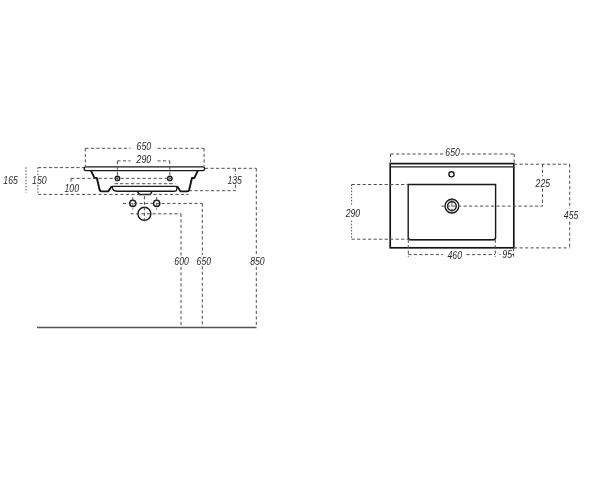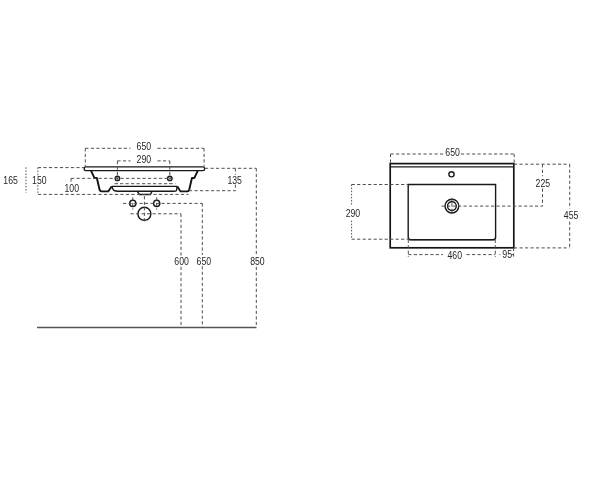--- a/index.html
+++ b/index.html
@@ -1,16 +1,16 @@
 <!DOCTYPE html>
 <html><head>
 <meta charset="utf-8">
 <style>
   html,body{margin:0;padding:0;background:#fff;}
-  #wrap{width:600px;height:480px;position:relative;background:#fff;overflow:hidden;}
+  #wrap{width:600px;height:480px;position:relative;background:#fff;overflow:hidden;font-style:italic;}
   svg{position:absolute;left:0;top:0;filter:blur(0.45px);}
   text{font-family:"Liberation Sans",sans-serif;font-size:11px;fill:#262626;}
 </style>
 </head>
 <body>
 <div id="wrap">
 <svg width="600" height="480" viewBox="0 0 600 480">
 <defs>
 <style>
 .sol{stroke:#191919;fill:none;stroke-width:1.4;}

